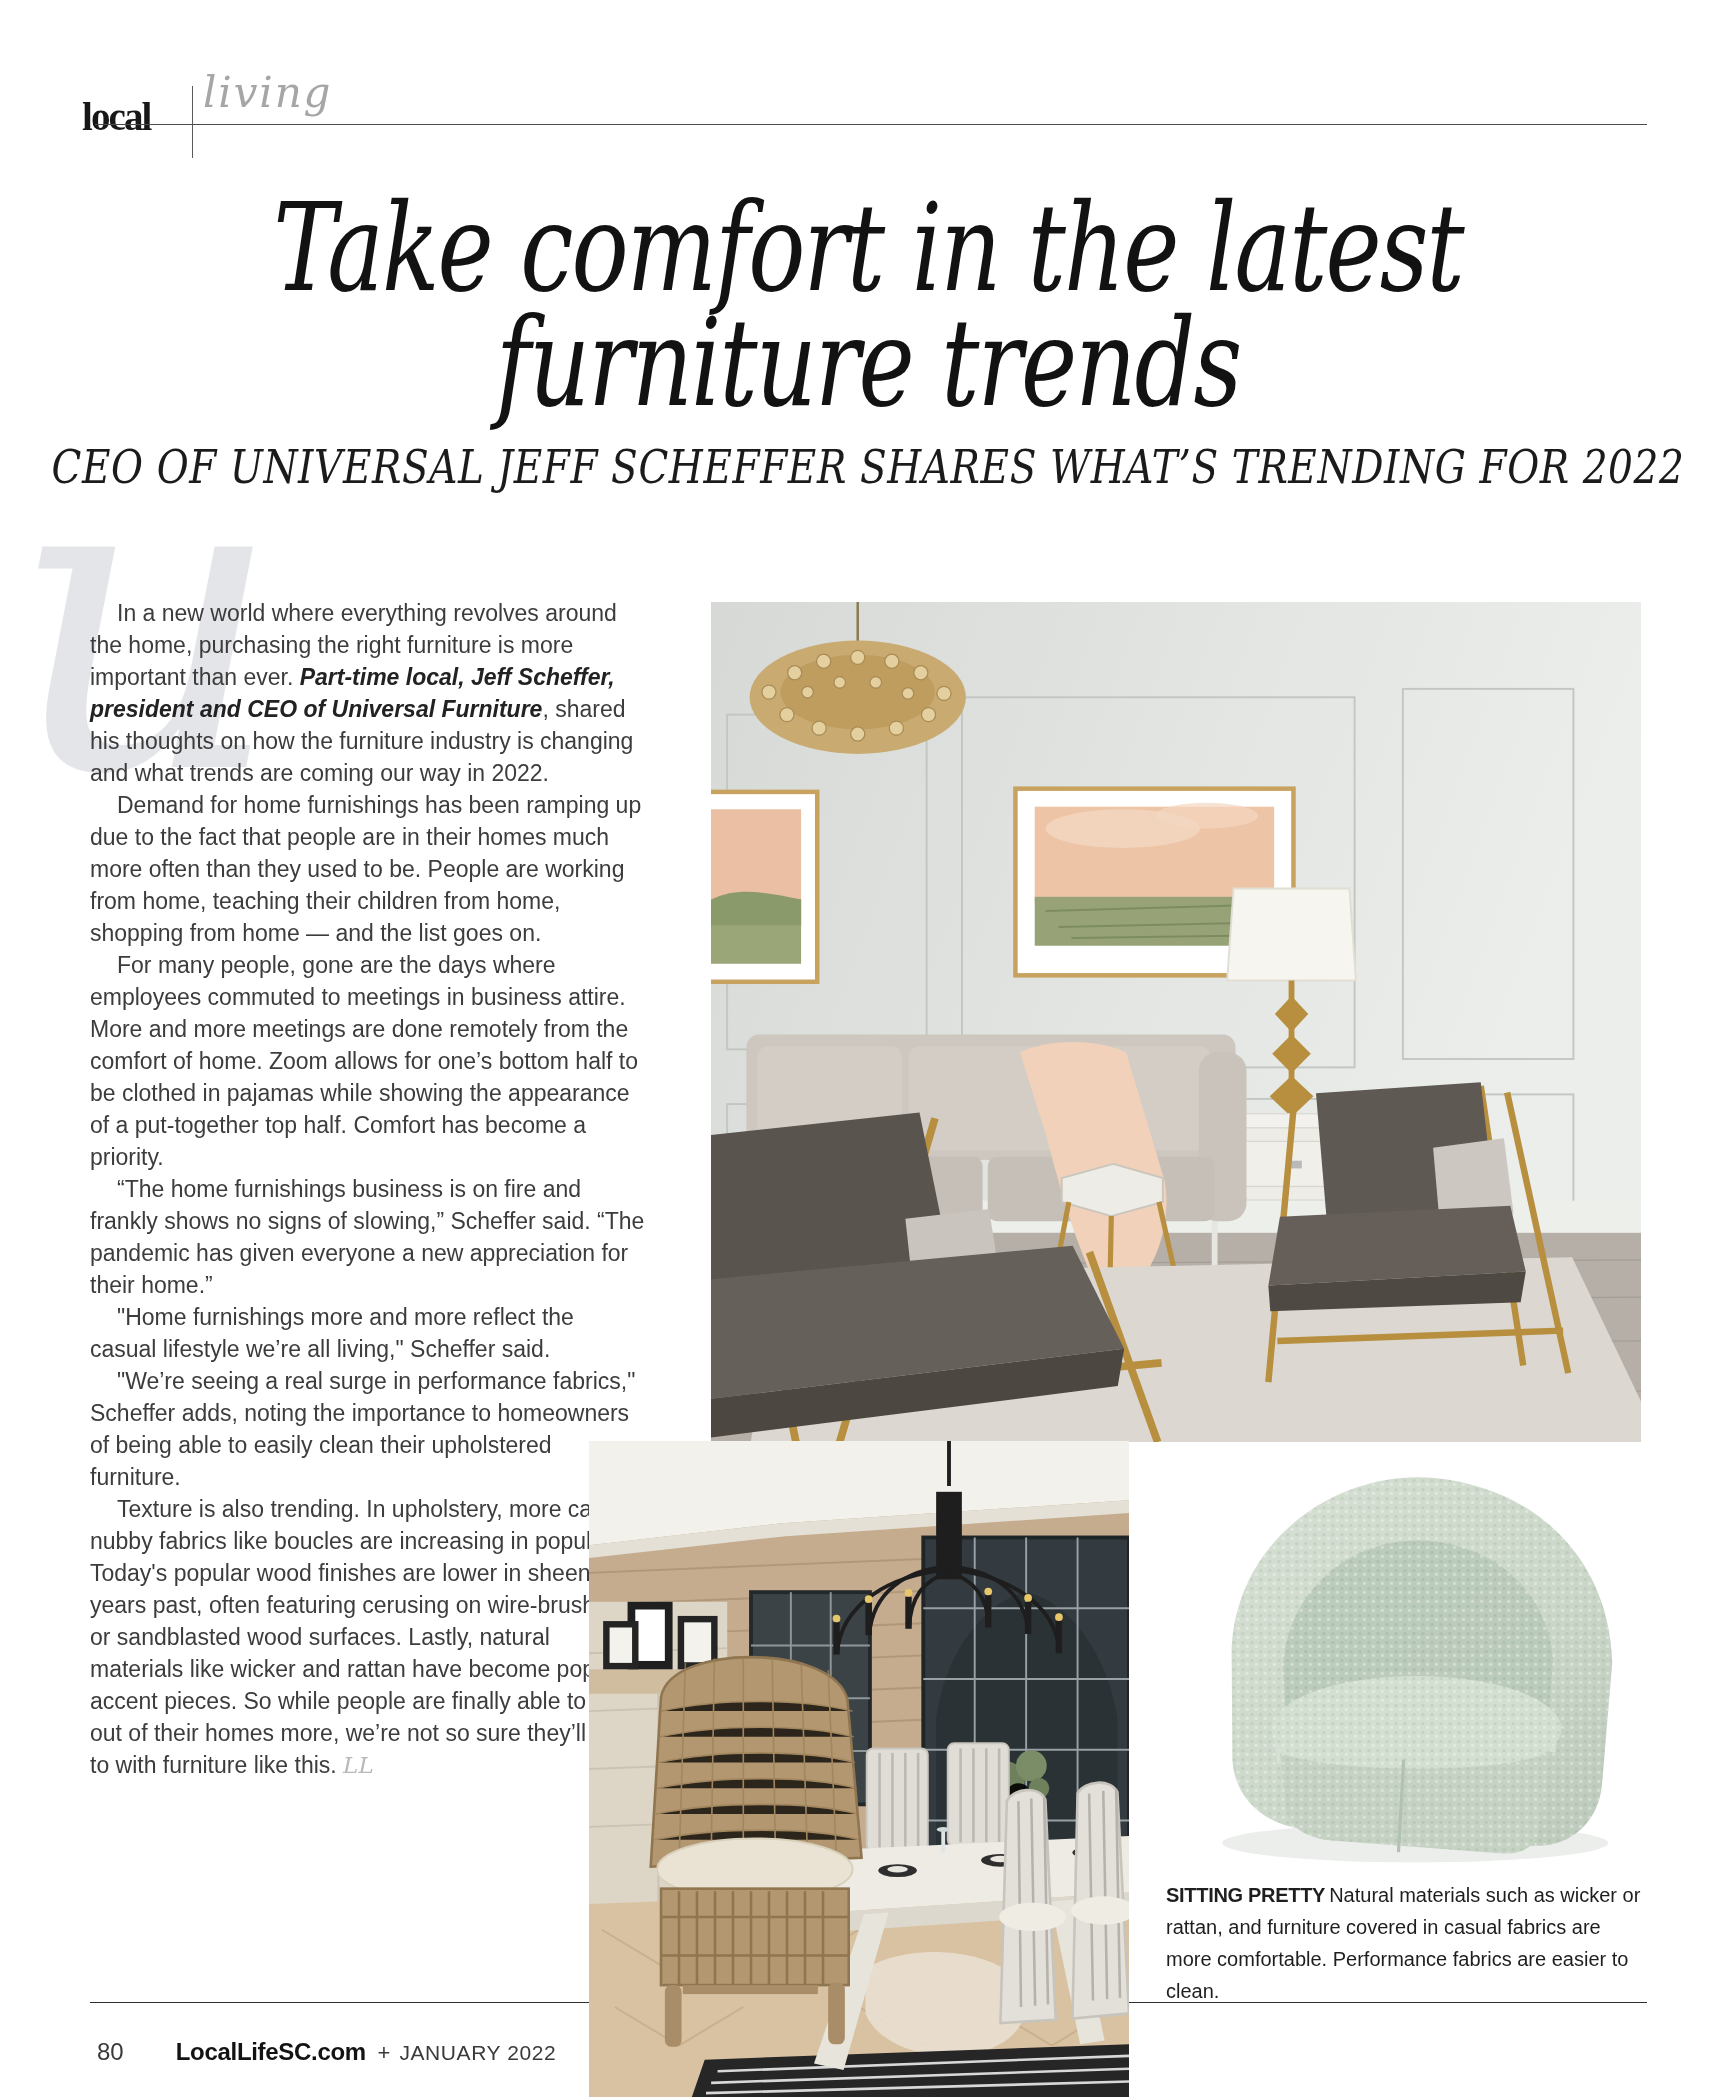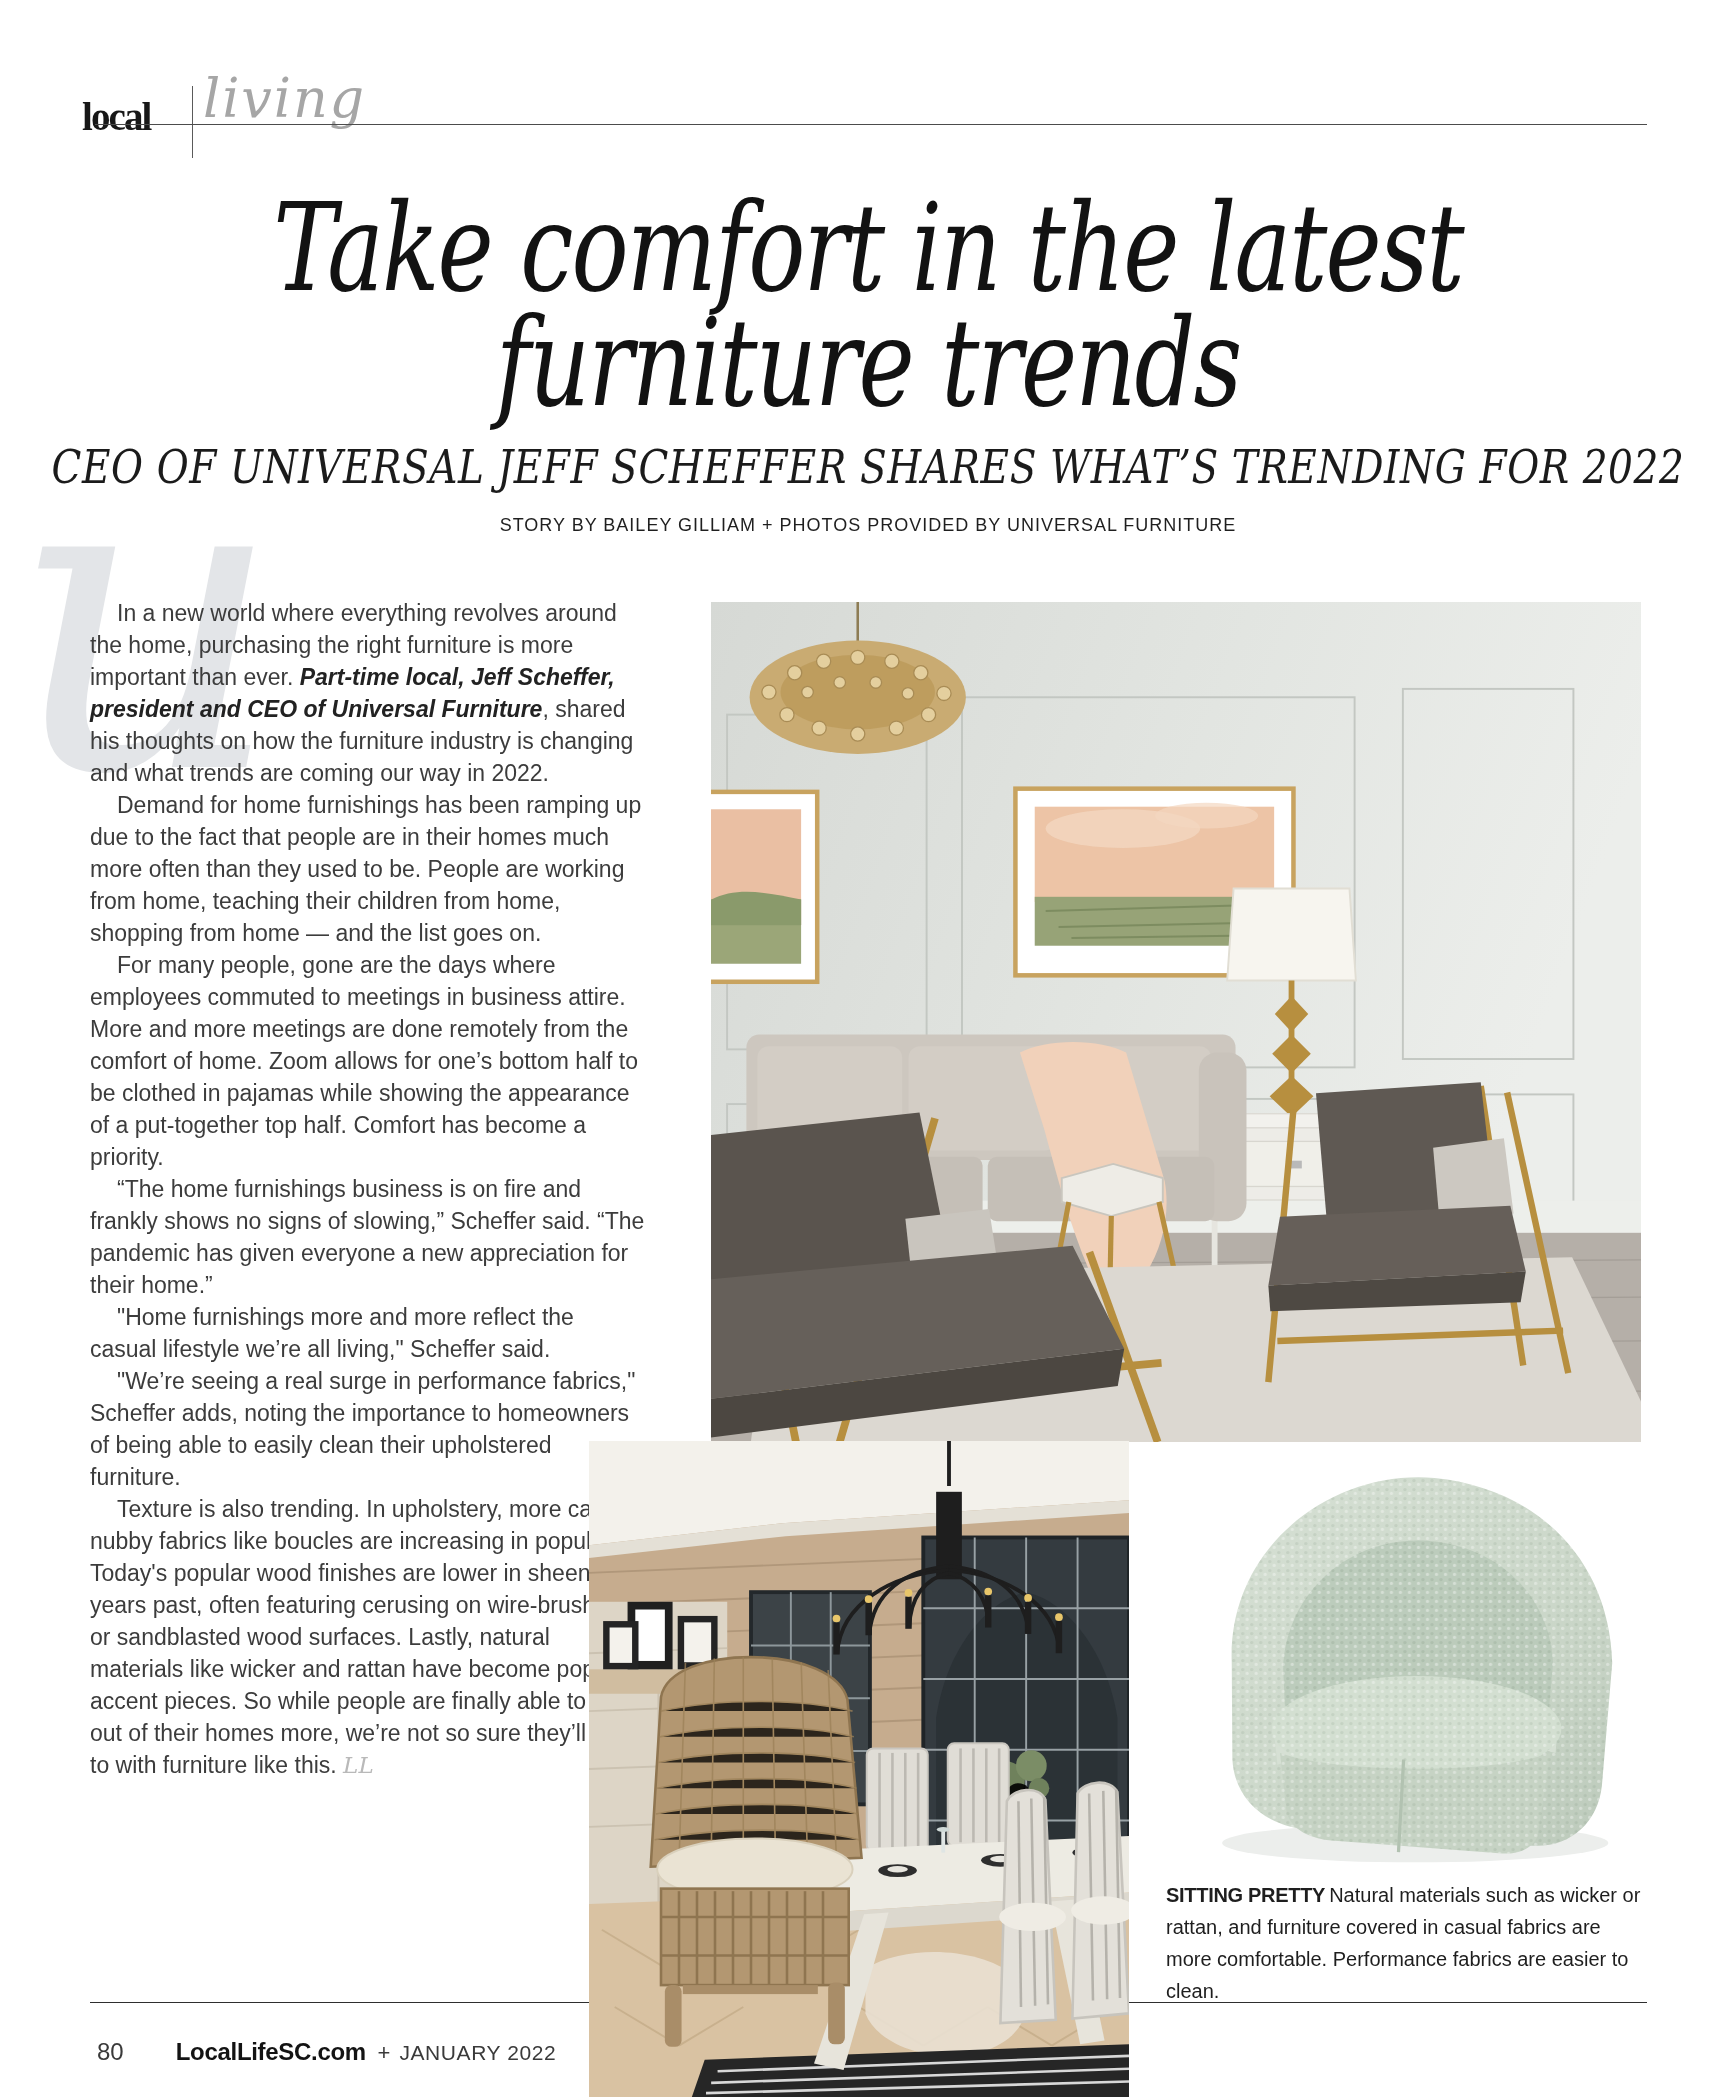--- a/index.html
+++ b/index.html
@@ -10,21 +10,21 @@
   
   .logo-local{
     position:absolute;left:82px;top:81px;
     font-family:Liberation Serif, serif;font-weight:900;
     font-size:39px;letter-spacing:-1.9px;color:#171717;line-height:1;margin-top:16px;
   }
   .logo-divider{position:absolute;left:192px;top:86px;width:1.3px;height:72px;background:#5a5a5a;}
   .logo-living{
     position:absolute;left:203px;top:72px;
     font-family:"DejaVu Serif",serif;font-style:italic;
-    font-size:54px;color:#a6a6a6;letter-spacing:1.9px;line-height:1;
+    font-size:42px;color:#a6a6a6;letter-spacing:1.9px;line-height:1;
   }
   .masthead-rule{position:absolute;left:95px;top:124px;width:1552px;height:1.3px;background:#4c4c4c;}
 
   
   .article-title{
     position:absolute;left:0;right:0;top:190px;text-align:center;
     font-family:"DejaVu Serif",serif;font-style:italic;font-weight:400;
     font-size:95px;line-height:0.95;color:#121212;letter-spacing:-1.9px;
     transform:scaleY(1.28);transform-origin:top center;
   }
@@ -85,21 +85,20 @@
   <div class="logo-local">local</div>
   <div class="logo-divider"></div>
   <div class="logo-living">living</div>
   <div class="masthead-rule"></div>
 
   <div class="article-title">
     <div>Take comfort in the latest</div>
     <div>furniture trends</div>
   </div>
   <div class="article-subtitle">CEO OF UNIVERSAL JEFF SCHEFFER SHARES WHAT’S TRENDING FOR 2022</div>
-  <div class="article-byline">STORY BY BAILEY GILLIAM + PHOTOS PROVIDED BY UNIVERSAL FURNITURE</div>
 
   <div class="watermark">u</div>
 
   <div class="article-body">
       <p><span>In a new world where everything revolves around the home, purchasing the right furniture is more important than ever. </span><span class="seg-bold">Part-time local, Jeff Scheffer, president and CEO of Universal Furniture</span><span>, shared his thoughts on how the furniture industry is changing and what trends are coming our way in 2022.</span></p>
       <p><span>Demand for home furnishings has been ramping up due to the fact that people are in their homes much more often than they used to be. People are working from home, teaching their children from home, shopping from home — and the list goes on.</span></p>
       <p><span>For many people, gone are the days where employees commuted to meetings in business attire. More and more meetings are done remotely from the comfort of home. Zoom allows for one’s bottom half to be clothed in pajamas while showing the appearance of a put-together top half. Comfort has become a priority.</span></p>
       <p><span>“The home furnishings business is on fire and frankly shows no signs of slowing,” Scheffer said. “The pandemic has given everyone a new appreciation for their home.”</span></p>
       <p><span>"Home furnishings more and more reflect the casual lifestyle we’re all living," Scheffer said.</span></p>
       <p><span>"We’re seeing a real surge in performance fabrics," Scheffer adds, noting the importance to homeowners of being able to easily clean their upholstered furniture.</span></p>

